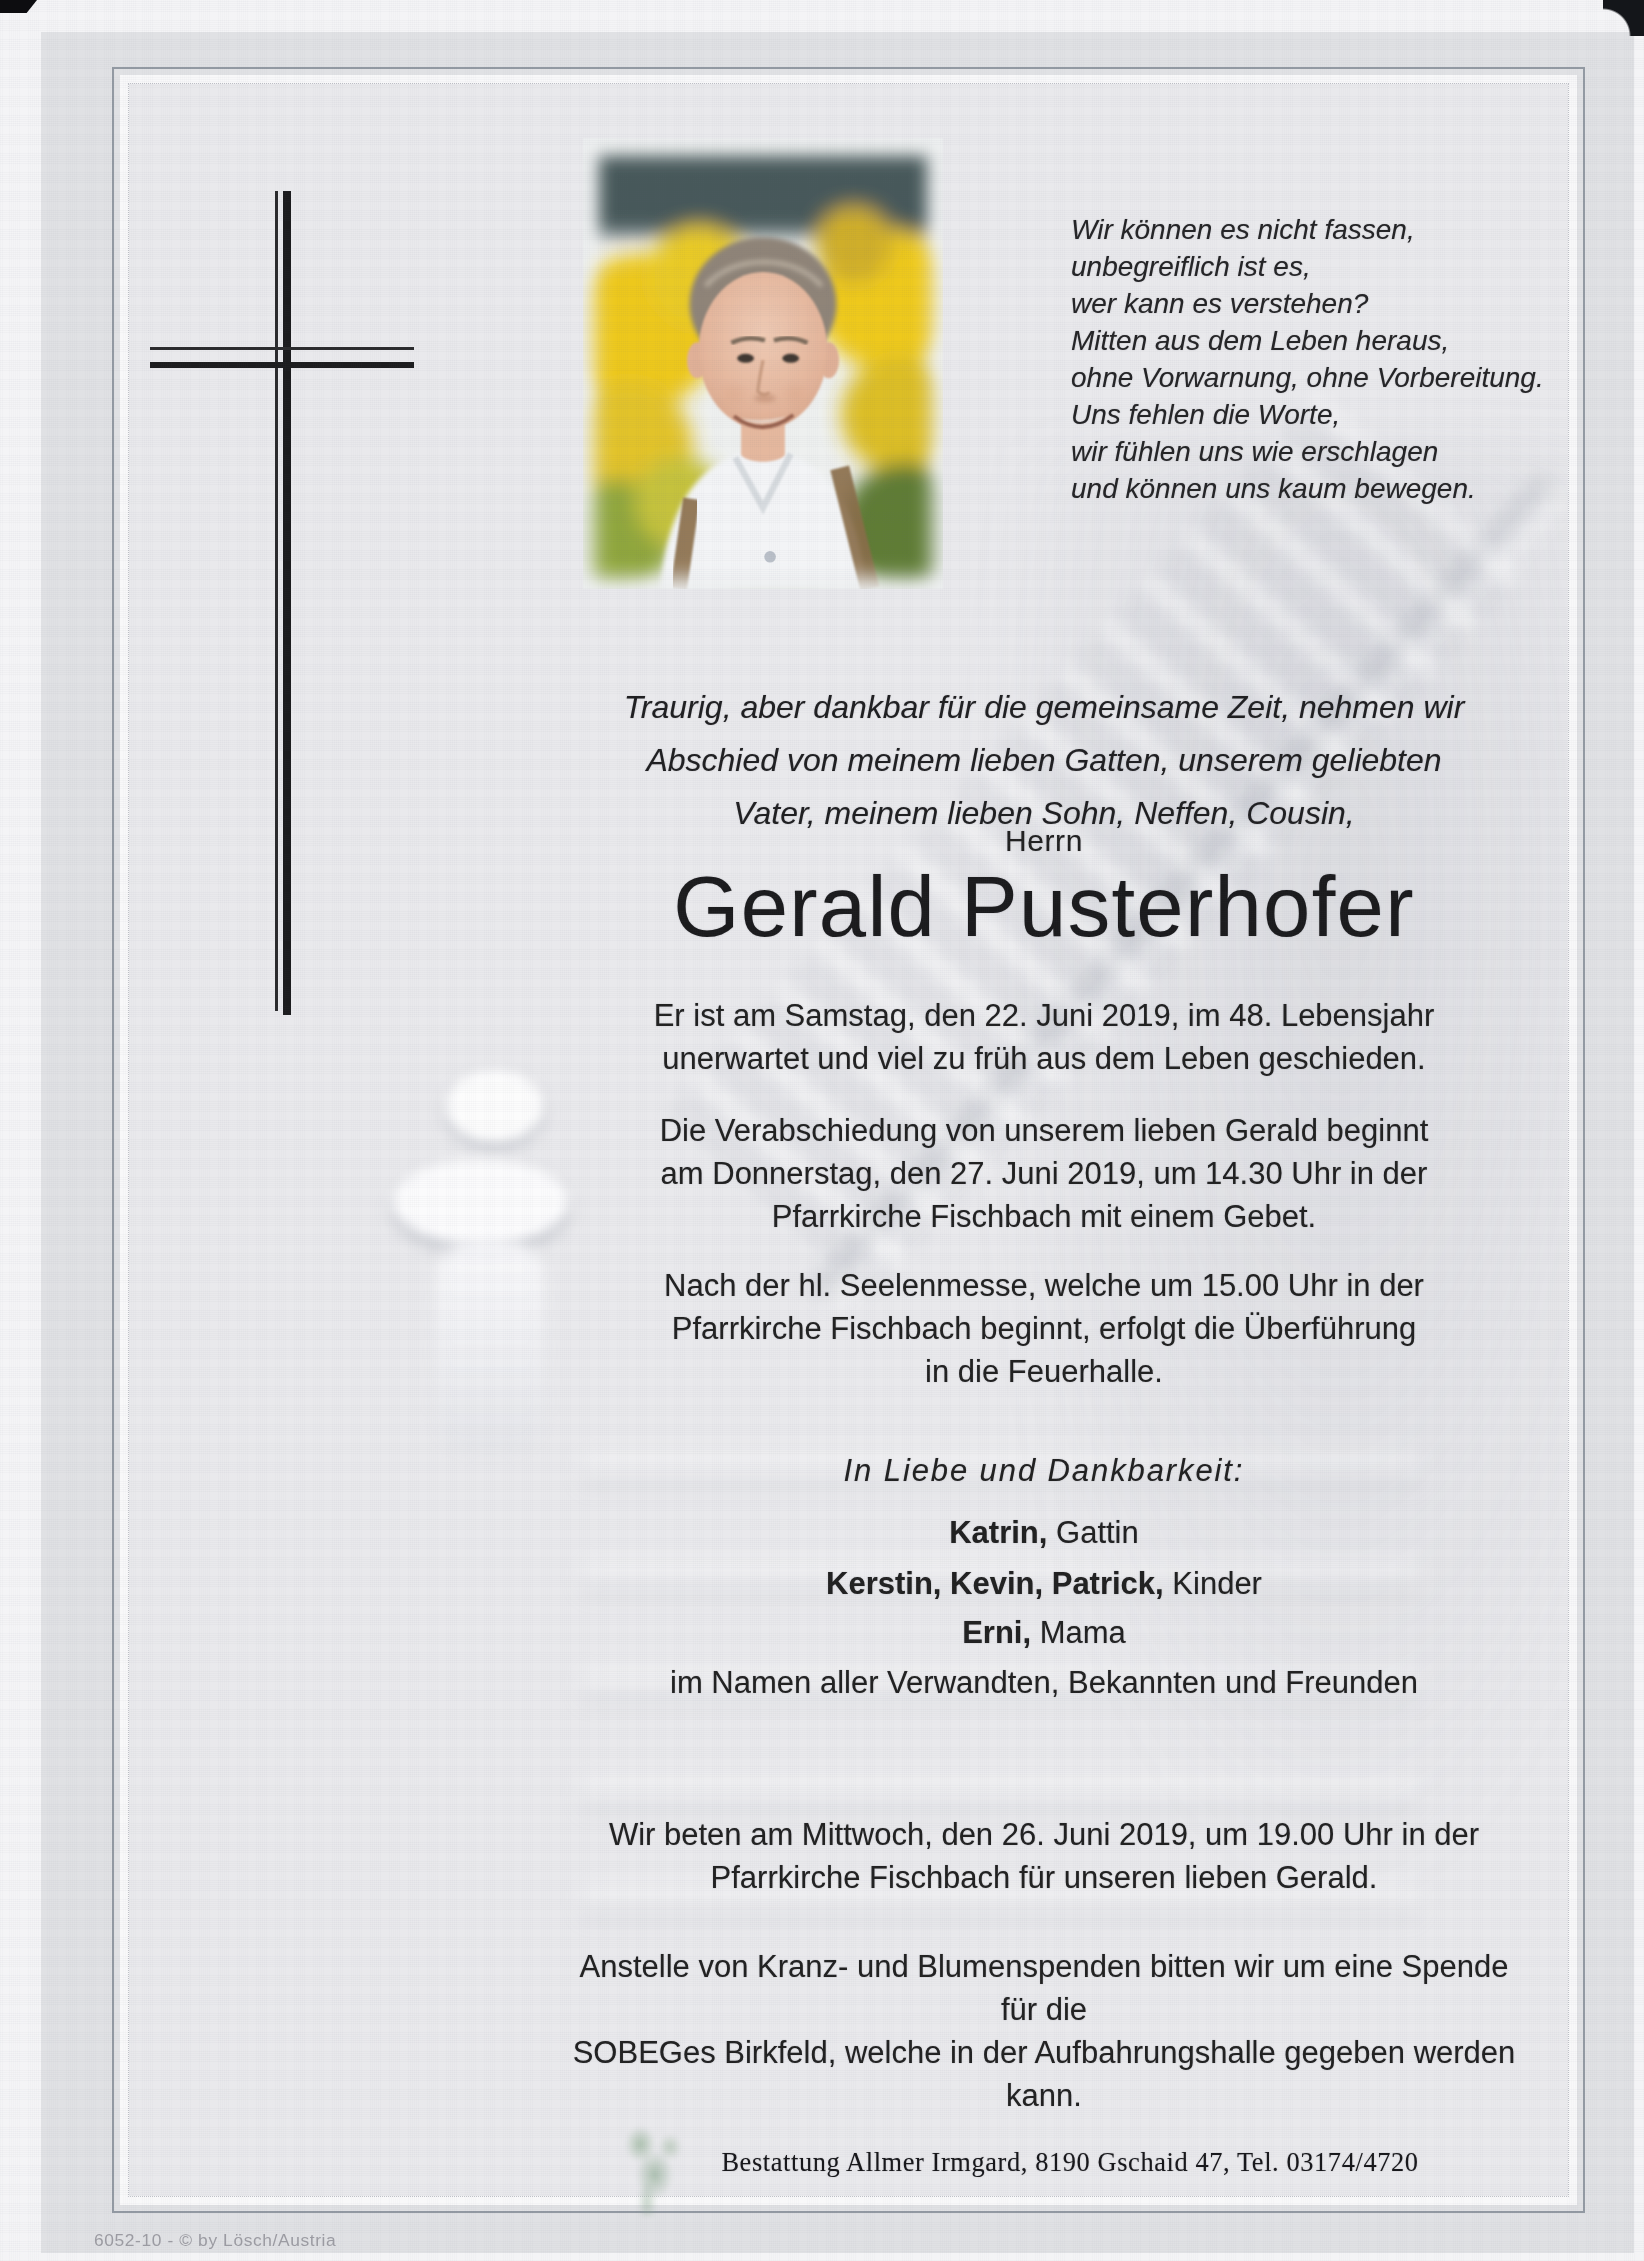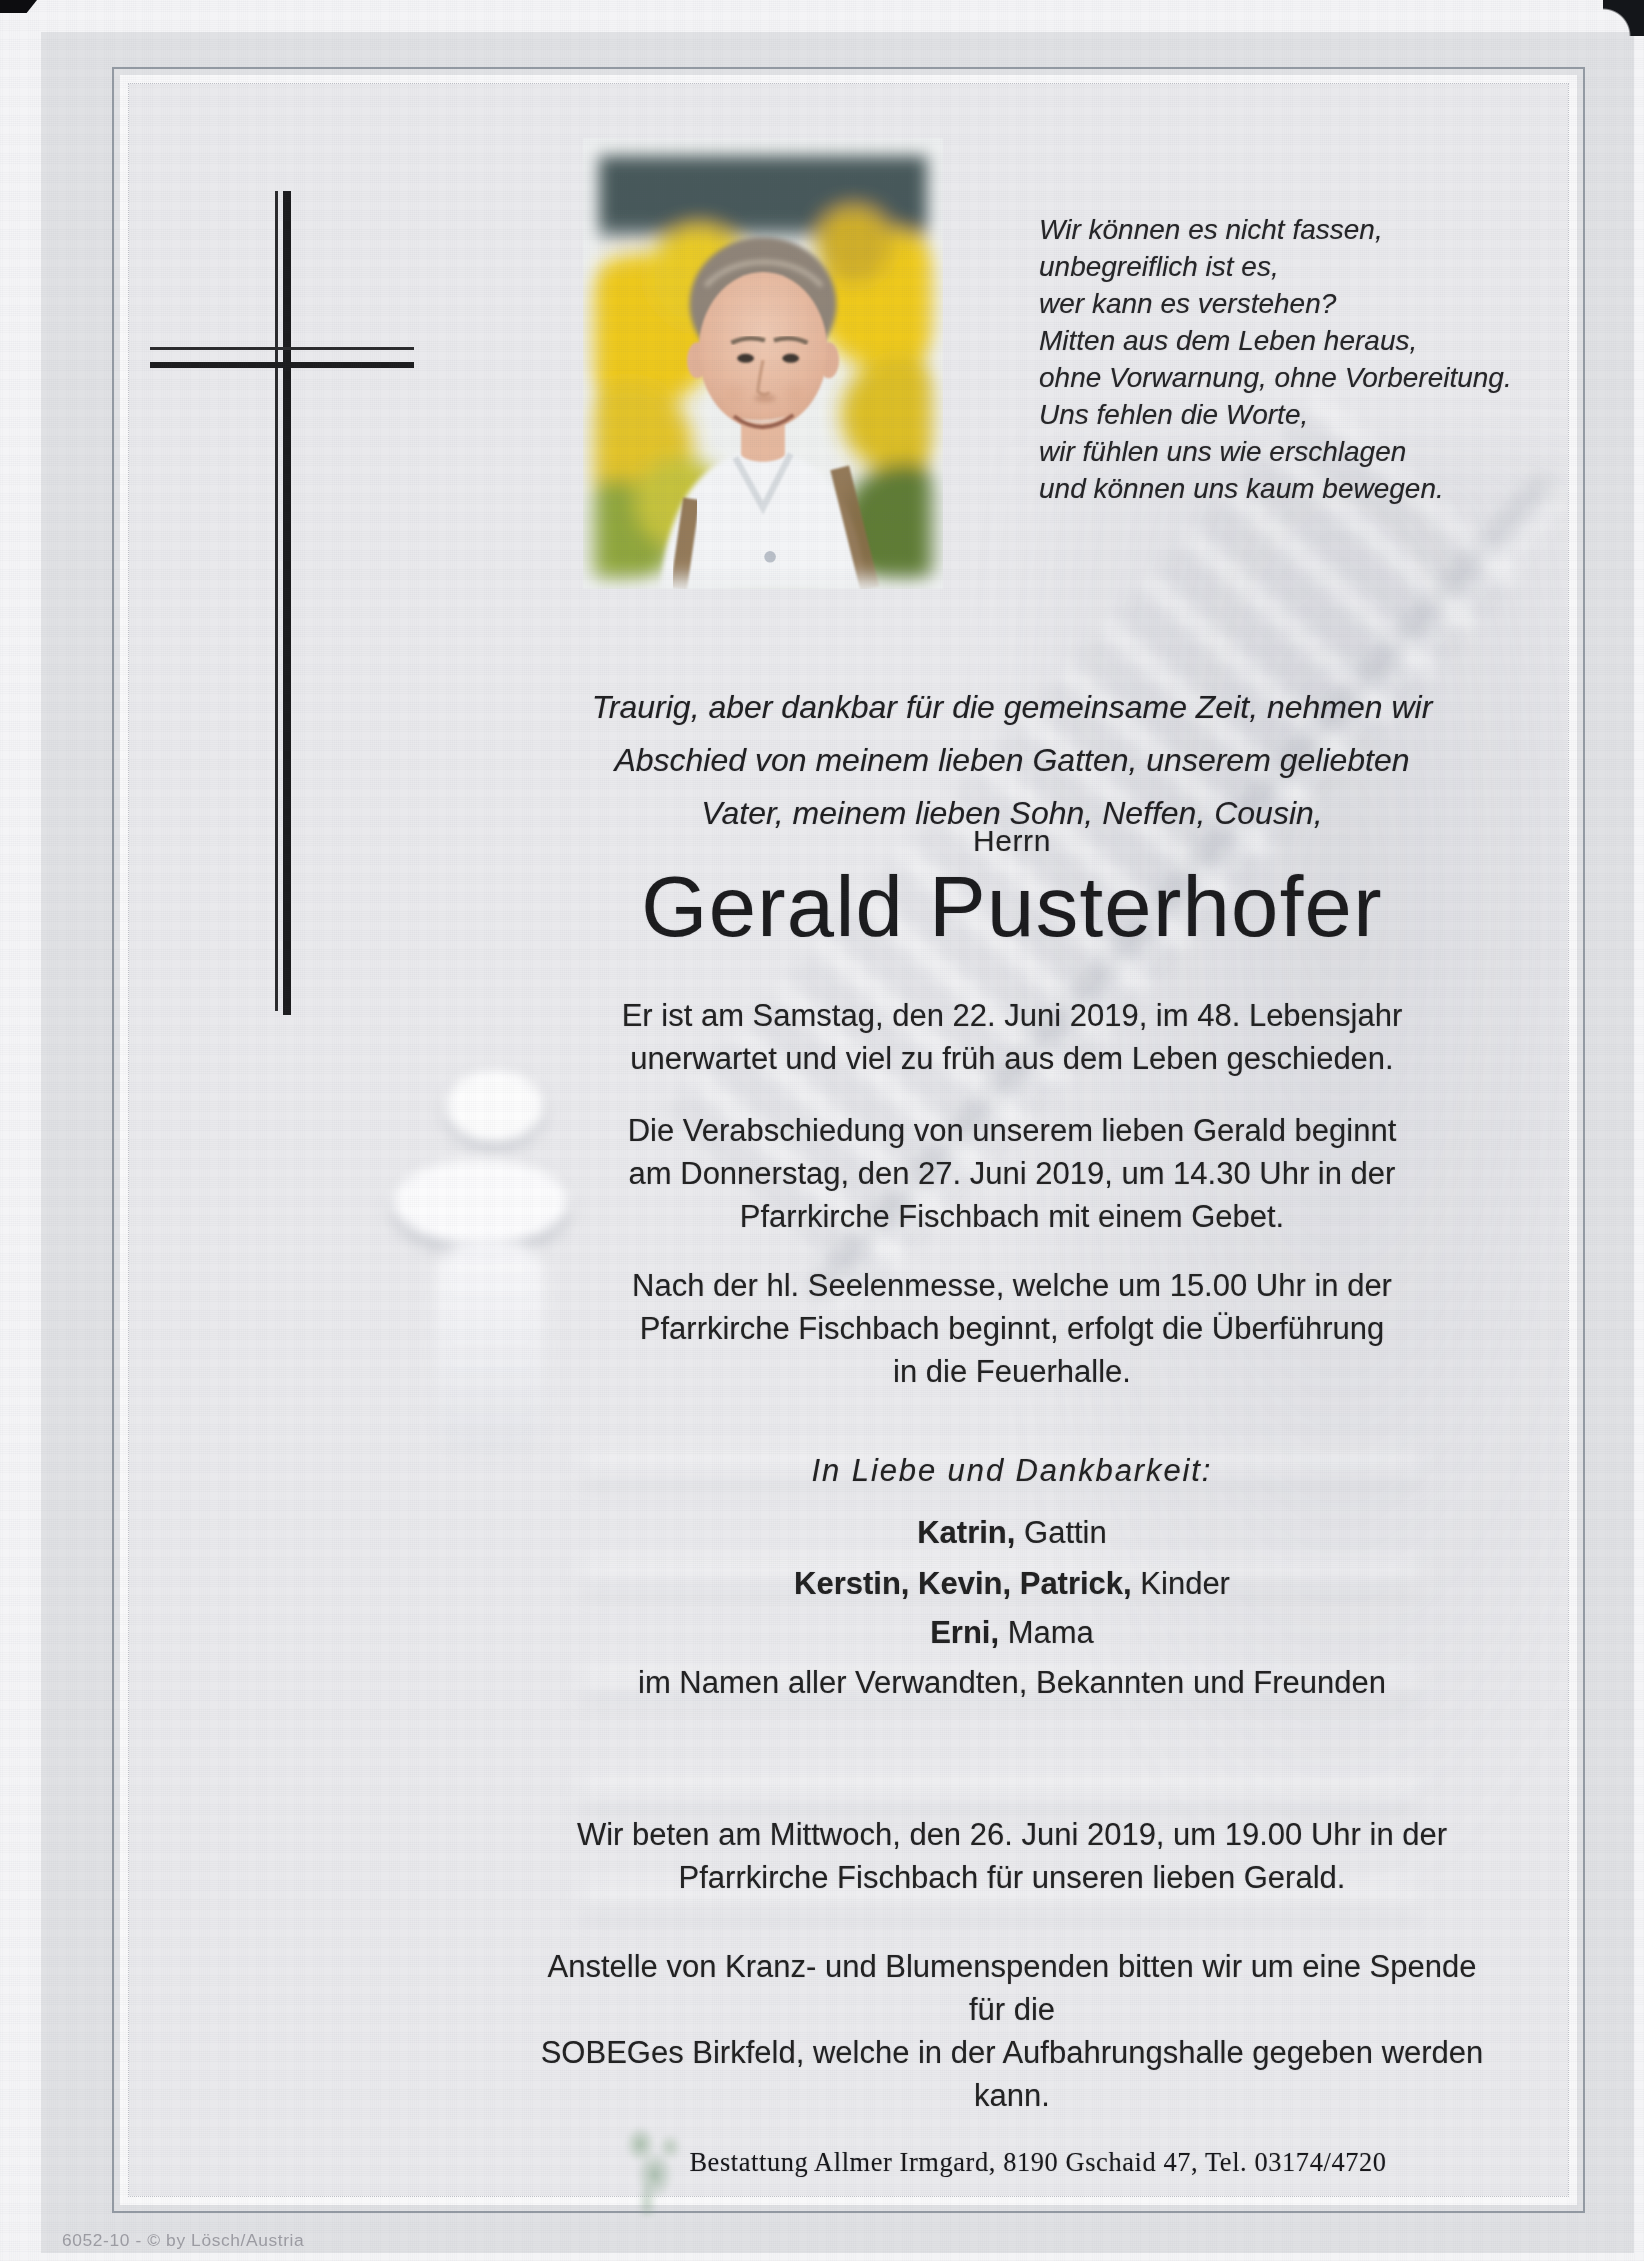--- a/index.html
+++ b/index.html
@@ -47,21 +47,21 @@
   
   .cross{position:absolute;z-index:10;background:#1c1c1e;}
   .cross-v-thin{left:275px;top:191px;width:2.6px;height:820px;background:#2a2a2c;}
   .cross-v-thick{left:283px;top:191px;width:8.4px;height:824px;}
   .cross-h-thin{left:150px;top:347px;width:264px;height:2.6px;background:#2a2a2c;}
   .cross-h-thick{left:150px;top:362px;width:264px;height:6.4px;}
   
   .photo{position:absolute;left:583px;top:138px;width:360px;height:451px;z-index:5;}
   .photo svg{display:block;width:100%;height:100%;}
   
-  .txt{position:absolute;z-index:20;text-shadow:0 0 1.3px rgba(55,55,65,0.35);}
+  .txt{position:absolute;z-index:20;text-shadow:0 0 1.3px rgba(55,55,65,0.35);margin-left:32px;}
   .col{left:535px;width:954px;text-align:center;}
   .poem{left:1039px;top:211px;text-align:left;font-style:italic;font-size:28px;line-height:37px;color:#242426;}
   .intro{top:681px;font-style:italic;font-size:32px;line-height:53px;color:#1f1f21;}
   .herrn{top:824px;font-size:30px;letter-spacing:0.6px;}
   .name{top:858px;font-size:85px;letter-spacing:1.3px;color:#1b1b1d;white-space:nowrap;}
   .body-par{font-size:31px;line-height:43px;}
   .p1{top:994px;} .p2{top:1109px;} .p3{top:1264px;}
   .gratitude{top:1453px;font-style:italic;font-size:31px;letter-spacing:1.9px;}
   .fam{font-size:31px;}
   .fam b{font-weight:700;}

